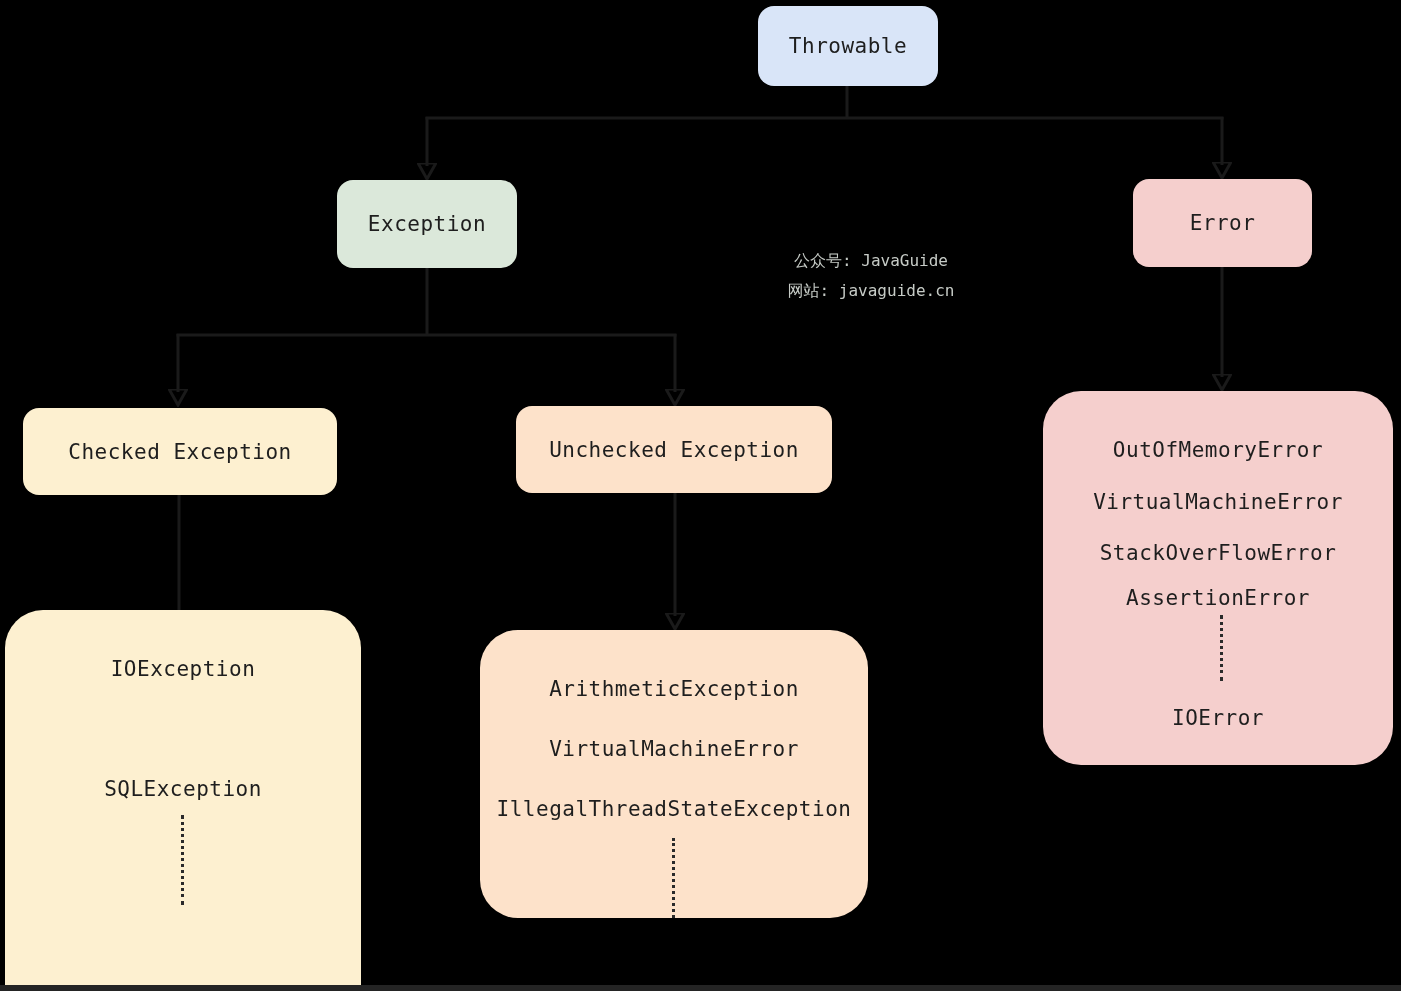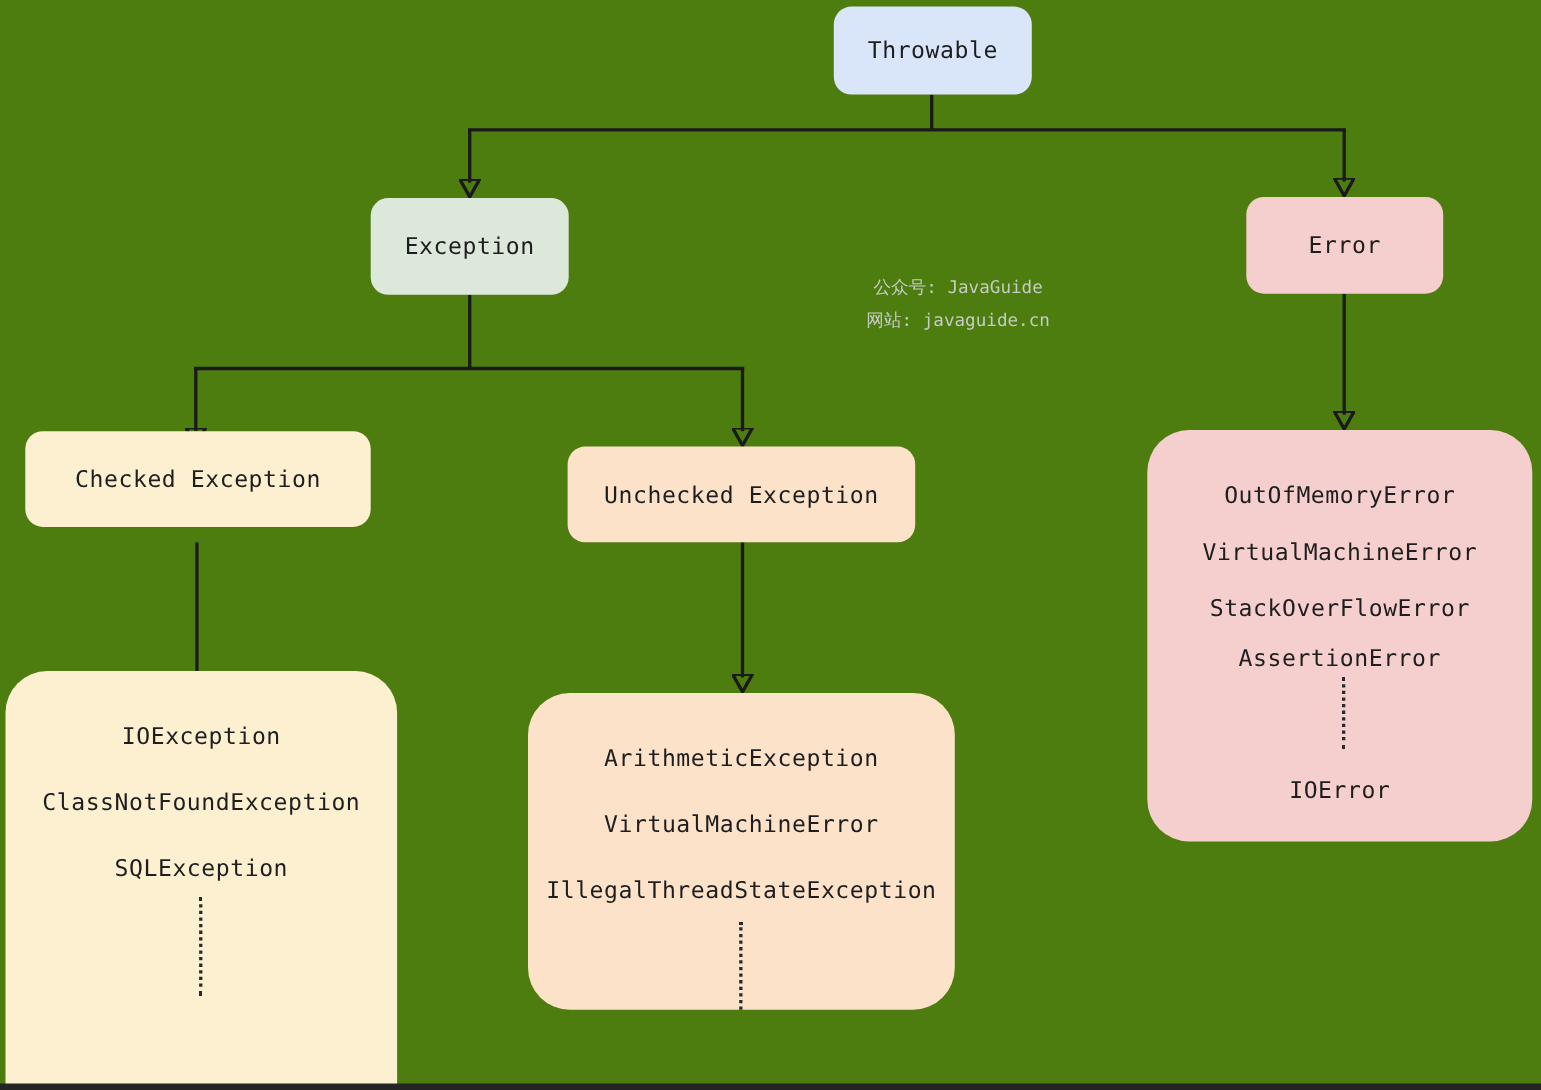--- a/index.html
+++ b/index.html
@@ -73,21 +73,21 @@
     left: 0;
     top: 985px;
     width: 1401px;
     height: 6px;
     background: #242424;
   }
 </style>
 </head>
 <body>
 
-<div class="canvas" style="background-color: #4d7c0f;">
+<div class="canvas" style="background-color: #000000;">
 
   <svg class="connectors" viewBox="0 0 1401 991" xmlns="http://www.w3.org/2000/svg">
     <defs>
       <marker id="arrow" markerUnits="userSpaceOnUse" markerWidth="18" markerHeight="20" refX="3" refY="10" orient="auto">
         <path d="M0,1 L16,10 L0,19 Z" fill="#1a1a1a" stroke="none"></path>
       </marker>
     </defs>
 
     <path d="M847,86 L847,119"></path>
     <path d="M425.5,118 L1223.5,118"></path>
@@ -109,31 +109,30 @@
   </div>
 
   <div class="node" style="left: 337px; top: 180px; width: 180px; height: 88px; background-color: rgb(219, 232, 218);">
     <span>Exception</span>
   </div>
 
   <div class="node" style="left: 1133px; top: 179px; width: 179px; height: 88px; background-color: rgb(245, 207, 205); text-align: right;">
     <span>Error</span>
   </div>
 
-  <div class="node" style="left: 23px; top: 392px; width: 314px; height: 87px; background-color: rgb(253, 240, 208);">
+  <div class="node" style="left: 23px; top: 408px; width: 314px; height: 87px; background-color: rgb(253, 240, 208);">
     <span>Checked Exception</span>
   </div>
 
   <div class="node" style="left: 516px; top: 406px; width: 316px; height: 87px; background-color: rgb(253, 226, 202);">
     <span>Unchecked Exception</span>
   </div>
 
   <div class="bignode" style="left: 5px; top: 610px; width: 356px; height: 419px; background-color: rgb(253, 240, 208);">
     <div class="row" style="top:45px">IOException</div>
-    <div class="row" style="top:105px">ClassNotFoundException</div>
     <div class="row" style="top:165px">SQLException</div>
     <div class="vdots" style="left:176px; top:205px; height:90px;"></div>
   </div>
 
   <div class="bignode" style="left: 480px; top: 630px; width: 388px; height: 288px; background-color: rgb(253, 226, 202);">
     <div class="row" style="top:45px">ArithmeticException</div>
     <div class="row" style="top:105px">VirtualMachineError</div>
     <div class="row" style="top:165px">IllegalThreadStateException</div>
     <div class="vdots" style="left:192px; top:208px; height:80px;"></div>
   </div>

